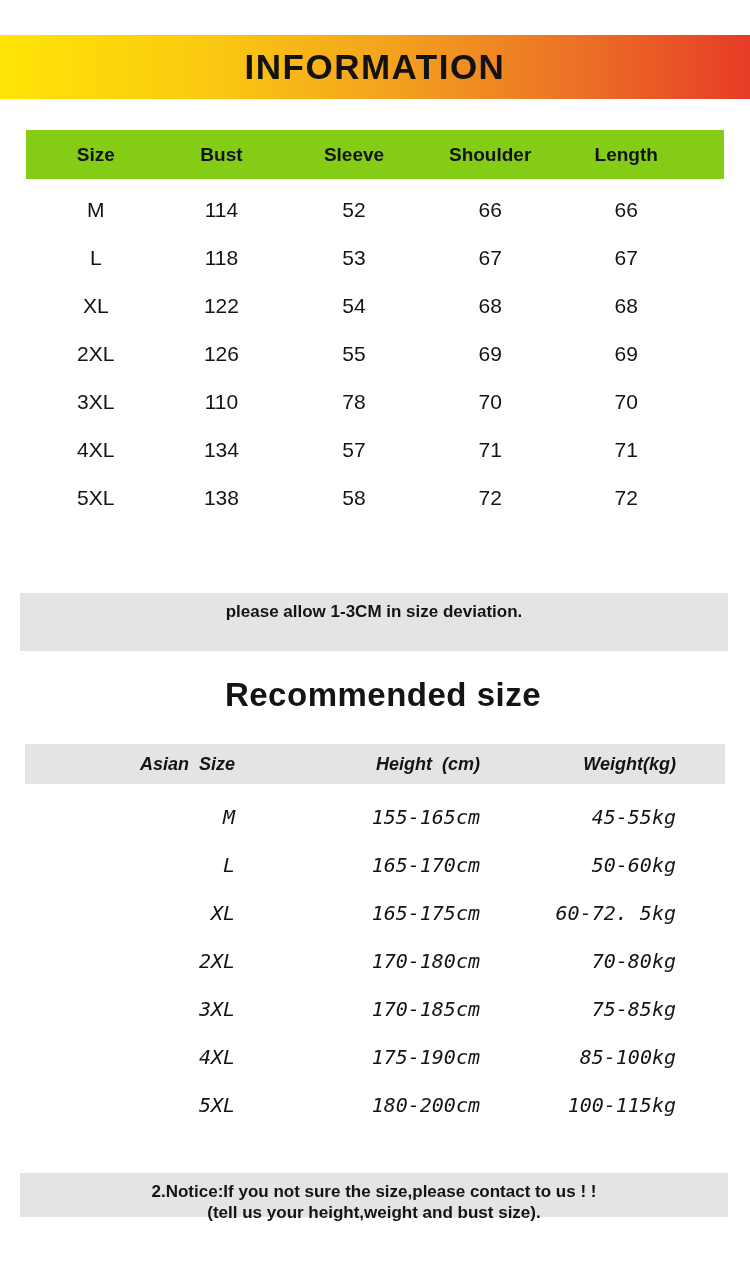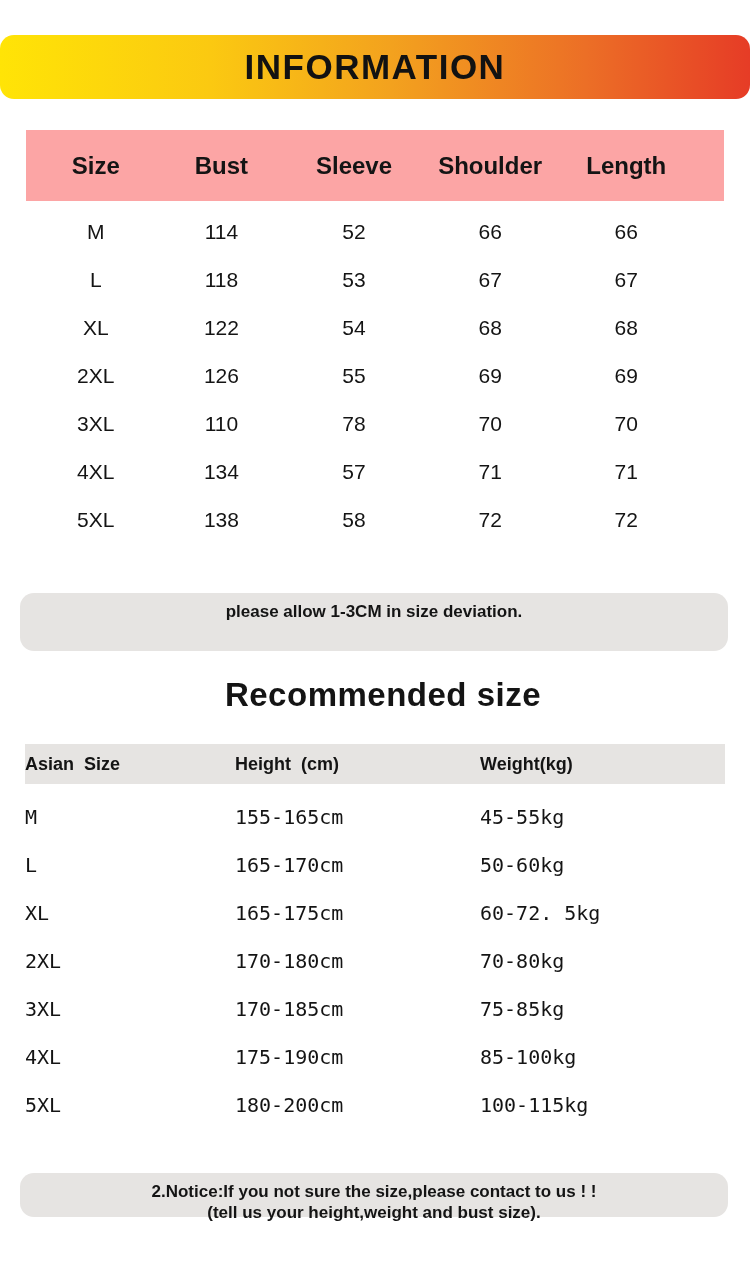--- a/index.html
+++ b/index.html
@@ -1,39 +1,39 @@
 <!DOCTYPE html>
 <html><head>
 <meta charset="utf-8">
 <style>
   html,body { margin:0; padding:0; }
   body {
     width:750px; height:1285px; position:relative;
     background:#ffffff; overflow:hidden;
     font-family:"Liberation Sans", sans-serif; color:#141414;
   }
-  .abs { position:absolute; box-sizing:border-box;border-radius:14px; }
+  .abs { position:absolute; box-sizing:border-box; }
 
   
   .banner {
     top:35px; left:0; width:750px; height:64px;
     background:linear-gradient(90deg,#ffe406 0%,#fbc911 28%,#f3a21e 52%,#ec6f26 78%,#e63c26 100%);
     text-align:center; line-height:64px;
     font-size:35px; font-weight:700; letter-spacing:1.5px; color:#121212;
   }
 
   
   .size-table { top:130px; left:26px; width:698px; }
   .t1 .trow, .t1-head {
     display:grid; grid-template-columns:20% 16% 22% 17% 22%;
     align-items:center; text-align:center;
   }
   .t1-head {
-    height:71px; background:#fca5a5;
-    font-weight:700; font-size:24px;
+    height:49px; background:#84cc16;
+    font-weight:700; font-size:19px;
   }
   .t1 { margin-top:7px; }
   .t1 .trow { height:48px; font-size:21px; }
 
   
   .notice {
     left:20px; width:708px; background:#e6e4e2;
     text-align:center; font-weight:700; font-size:17px; line-height:21px;
     padding-top:8px;
   }
@@ -43,21 +43,21 @@
   
   .rec-title {
     top:676px; left:0; width:750px; text-align:center;
     font-size:33px; font-weight:700; letter-spacing:0.5px;padding-left:16px;
   }
 
   
   .rec-table { top:744px; left:25px; width:700px; }
   .t2 .trow, .t2-head {
     display:grid; grid-template-columns:30% 35% 28%;
-    align-items:center; text-align:left;
+    align-items:center; text-align:right;font-style:italic;
   }
   .t2-head {
     height:40px; background:#e6e4e2;
     font-weight:700; font-size:18px; word-spacing:5px;
   }
   .t2 { margin-top:9px; }
   .t2 .trow {
     height:48px; font-size:20px;
     font-family:"DejaVu Sans Mono", monospace;
   }

